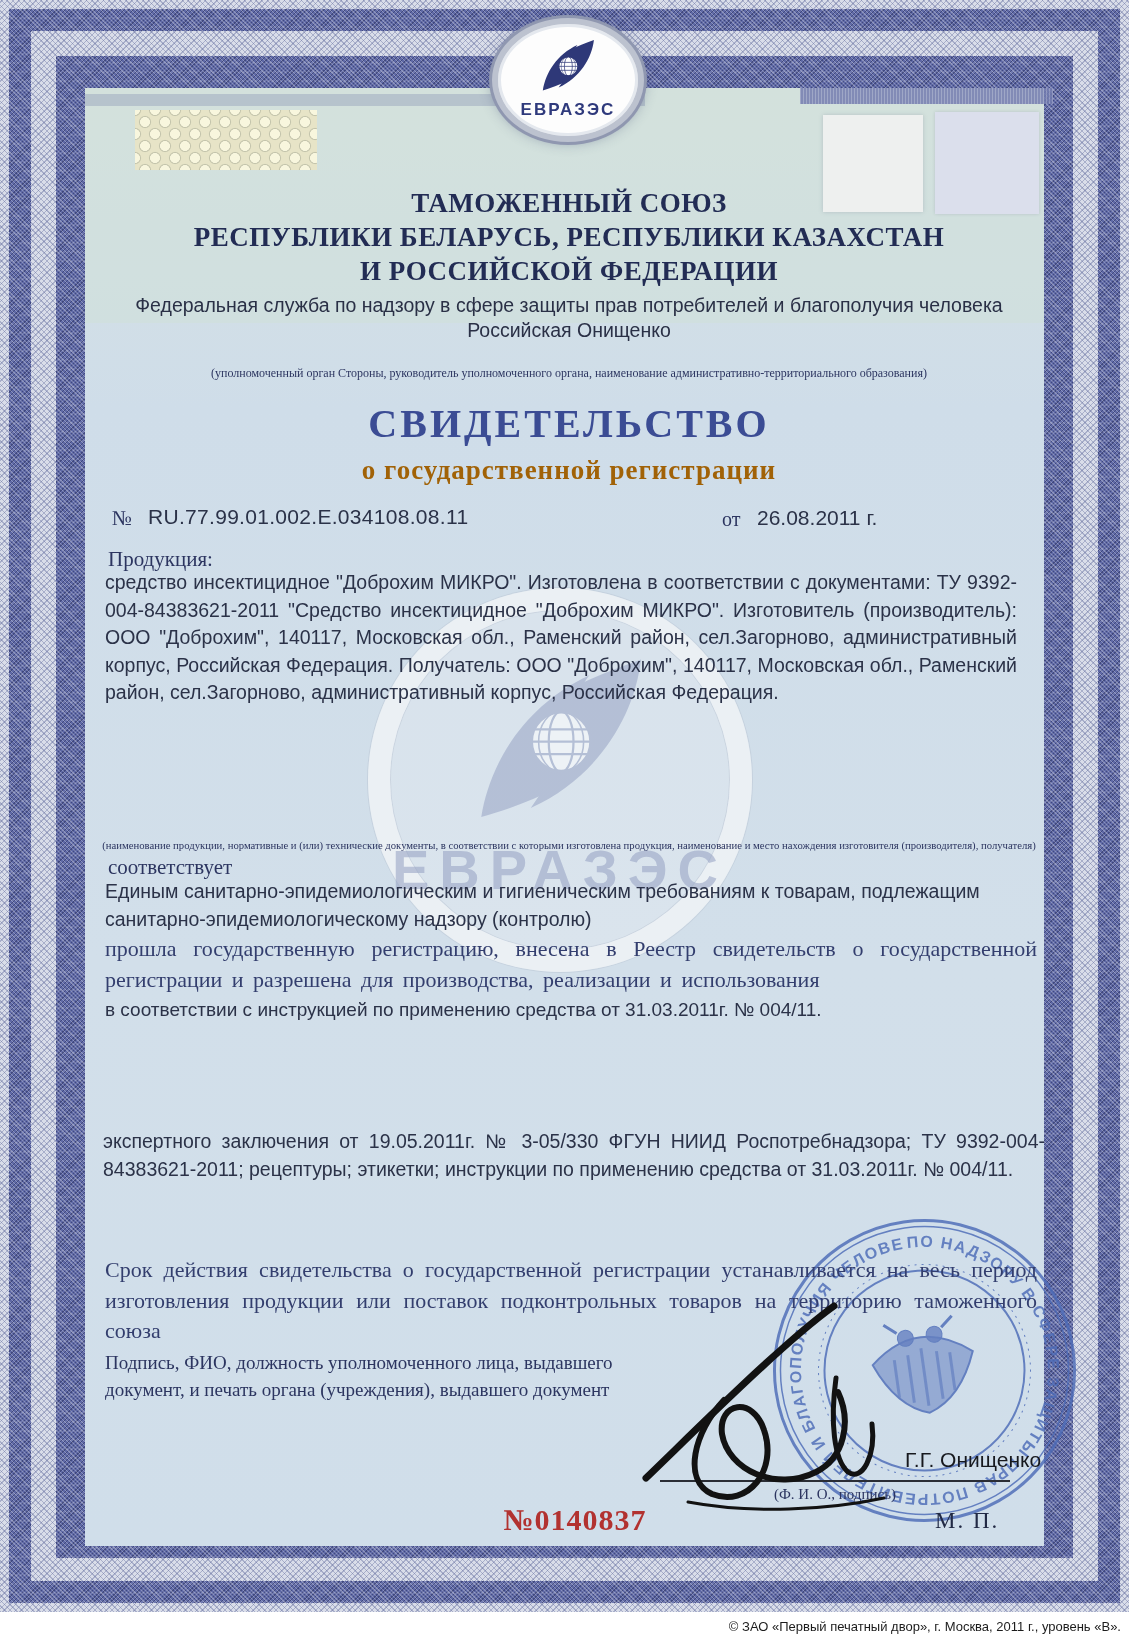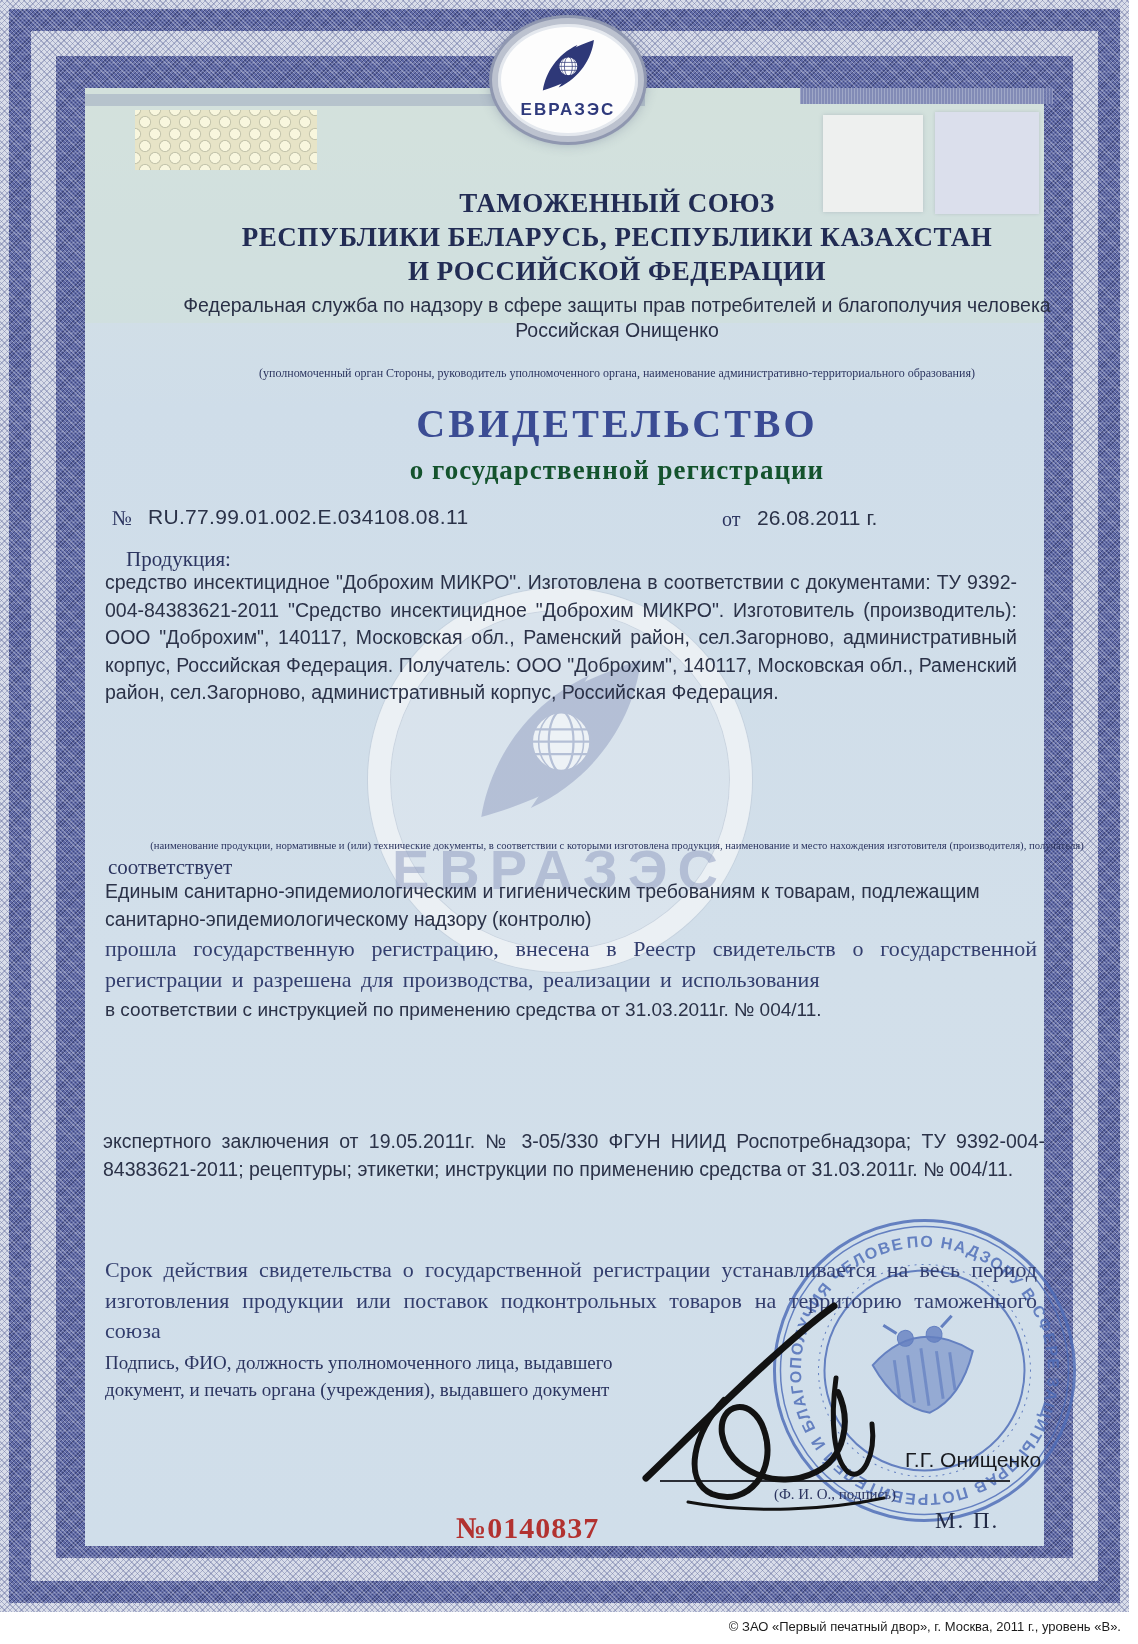--- a/index.html
+++ b/index.html
@@ -56,34 +56,34 @@
   
   .watermark { position:absolute; left:368px; top:588px; width:384px; height:384px; border-radius:50%;
       background:rgba(224,232,239,.55); border:22px solid rgba(238,242,246,.85);
       box-shadow:0 0 0 1px rgba(180,190,205,.4), inset 0 0 0 1px rgba(180,190,205,.4);
       z-index:2; display:flex; flex-direction:column; align-items:center; }
   .wm-swoosh { width:250px; height:225px; margin-top:18px; color:#97a3c4; opacity:.55; }
   .wm-text { font:700 56px "Liberation Sans",sans-serif; letter-spacing:10px; color:#9aa6c6; opacity:.6; margin-top:-16px; }
 
   
   .abs { position:absolute; z-index:4; }
-  .ctr { text-align:center;margin-left:48px; }
+  .ctr { text-align:center; }
   .hdr-serif { font:700 27px/34px "Liberation Serif",serif; color:#222c54; letter-spacing:.5px; }
   .hdr-sans  { font:19.5px/25px "Liberation Sans",sans-serif; color:#2a3046; }
   .t-header  { left:85px; top:186px; width:968px; }
   .authority-note { left:85px; top:366px; width:968px; font:12px "Liberation Serif",serif; color:#2c3560; }
   .title-main { left:85px; top:400px; width:968px; font:700 40px "Liberation Serif",serif; color:#3b4c94; letter-spacing:3px; }
-  .title-sub  { left:85px; top:455px; width:968px; font:700 27px "Liberation Serif",serif; color:#14532d; letter-spacing:1px; }
+  .title-sub  { left:85px; top:455px; width:968px; font:700 27px "Liberation Serif",serif; color:#a16207; letter-spacing:1px; }
 
   .reg-no-label { left:112px; top:506px; font:21px "Liberation Serif",serif; color:#2c3560; }
   .reg-no       { left:148px; top:505px; font:21px "Liberation Sans",sans-serif; color:#2b3248; letter-spacing:.3px; }
   .reg-date-label { left:722px; top:508px; font:20px "Liberation Serif",serif; color:#2c3560; }
   .reg-date     { left:757px; top:506px; font:21px "Liberation Sans",sans-serif; color:#2b3248; }
 
-  .product-label { left:108px; top:547px; font:21px "Liberation Serif",serif; color:#2c3560;margin-left:18px; }
+  .product-label { left:108px; top:547px; font:21px "Liberation Serif",serif; color:#2c3560; }
   .product-desc  { left:105px; top:569px; width:912px; font:19.5px/27.5px "Liberation Sans",sans-serif; color:#2b3248; text-align:justify; }
   .product-footnote { left:88px; top:839px; width:962px; font:10.7px "Liberation Serif",serif; color:#2c3560; }
 
   .comp-lead { left:108px; top:855px; font:21px "Liberation Serif",serif; color:#2c3560; }
   .comp-text { left:105px; top:877px; width:895px; font:19.5px/28px "Liberation Sans",sans-serif; color:#2b3248; }
 
   .reg-statement   { left:105px; top:933px; width:932px; font:22px/31px "Liberation Serif",serif; color:#333e6e; text-align:justify; word-spacing:4px; }
   .reg-instruction { left:105px; top:999px; width:932px; font:19px "Liberation Sans",sans-serif; color:#2b3248; }
 
   .basis-lead { left:105px; top:1054px; width:932px; font:22px/31px "Liberation Serif",serif; color:#333e6e; text-align:justify; word-spacing:2px; }
@@ -91,22 +91,22 @@
 
   .validity { left:105px; top:1255px; width:932px; font:22px/30.5px "Liberation Serif",serif; color:#333e6e; text-align:justify; word-spacing:5px; }
 
   .sig-caption { left:105px; top:1349px; width:548px; font:19px/27px "Liberation Serif",serif; color:#2c3560; }
 
   .signer-name { left:905px; top:1448px; width:200px; font:500 21px "Liberation Sans",sans-serif; color:#17191e; z-index:6; }
   .sig-line { left:660px; top:1480px; width:350px; border-top:2px solid #2a2d35; height:0; z-index:5; }
   .sig-line-note { left:660px; top:1486px; width:350px; text-align:center; font:15px "Liberation Serif",serif; color:#2c3560; z-index:4; }
   .seal-note { left:935px; top:1508px; font:23px "Liberation Serif",serif; color:#222a45; letter-spacing:2px; }
 
-  .serial { left:456px; top:1503px; width:270px; text-align:left;
-            font:700 30px "Liberation Serif",serif; color:#b23230; letter-spacing:1px; z-index:4;margin-top:8px; }
+  .serial { left:440px; top:1503px; width:270px; text-align:center;
+            font:700 30px "Liberation Serif",serif; color:#b23230; letter-spacing:1px; z-index:4; }
 
   .imprint { position:absolute; right:8px; top:1619px; font:13px "Liberation Sans",sans-serif; color:#1c1c1c; z-index:4; }
 
   
   .stamp { position:absolute; left:752px; top:1198px; width:345px; height:345px; z-index:3; opacity:.82; transform:rotate(-8deg); }
   .signature { position:absolute; left:632px; top:1282px; width:280px; height:235px; z-index:6; }
 </style>
 </head>
 <body>
 

